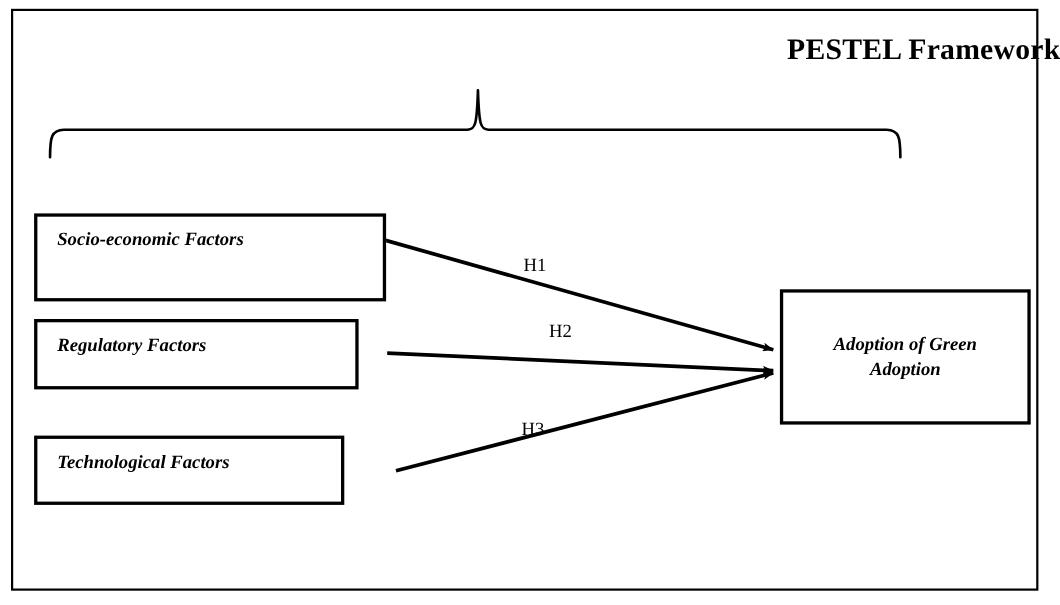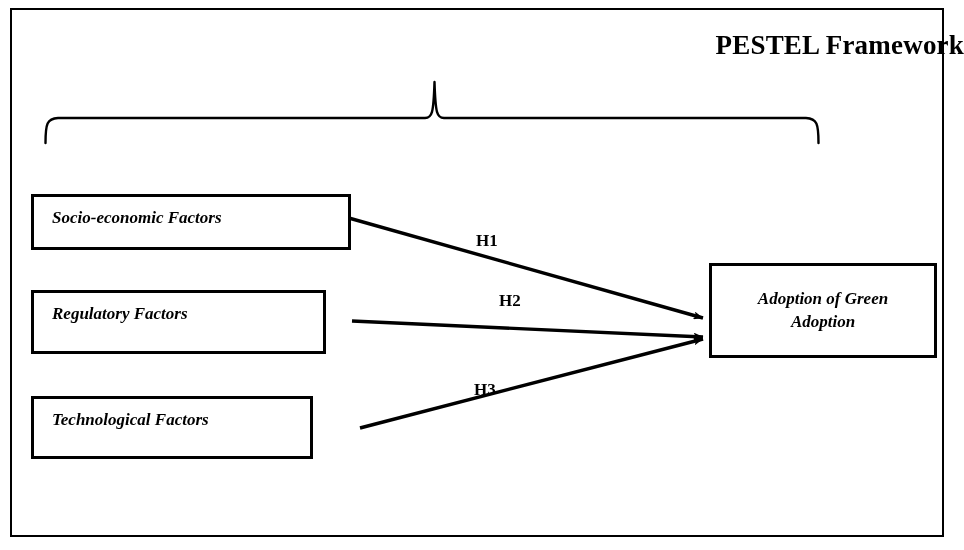--- a/index.html
+++ b/index.html
@@ -68,30 +68,30 @@
     padding: 11px 0 0 18px;
   }
   .node-box.target-node {
     display: flex;
     align-items: center;
     justify-content: center;
     text-align: center;
     line-height: 1.35;
     padding: 0 16px;
   }
-  #box-socio   { left: 31px;  top: 194px; width: 320px; height: 56px; }
+  #box-socio   { left: 31px;  top: 194px; width: 320px; height: 80px; }
   #box-reg     { left: 31px;  top: 290px; width: 295px; height: 64px; }
   #box-tech    { left: 31px;  top: 396px; width: 282px; height: 63px; }
-  #box-target  { left: 709px; top: 263px; width: 228px; height: 95px; }
+  #box-target  { left: 709px; top: 263px; width: 228px; height: 123px; }
 
   
   .hyp-label {
     position: absolute;
     font-family: "Liberation Serif", "DejaVu Serif", serif;
-    font-weight: bold;
+    font-weight: normal;
     font-style: normal;
     font-size: 17px;
     color: #000000;
     white-space: nowrap;
   }
   #hyp-h1 { left: 476px; top: 231px; }
   #hyp-h2 { left: 499px; top: 291px; }
   #hyp-h3 { left: 474px; top: 352px; margin-top: 28px; }
 </style>
 </head>

